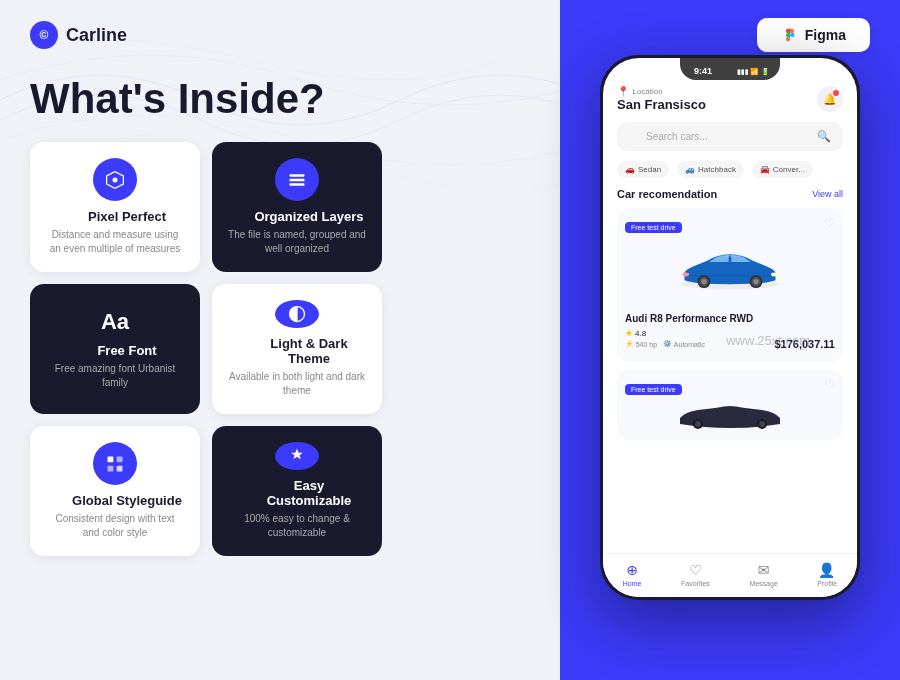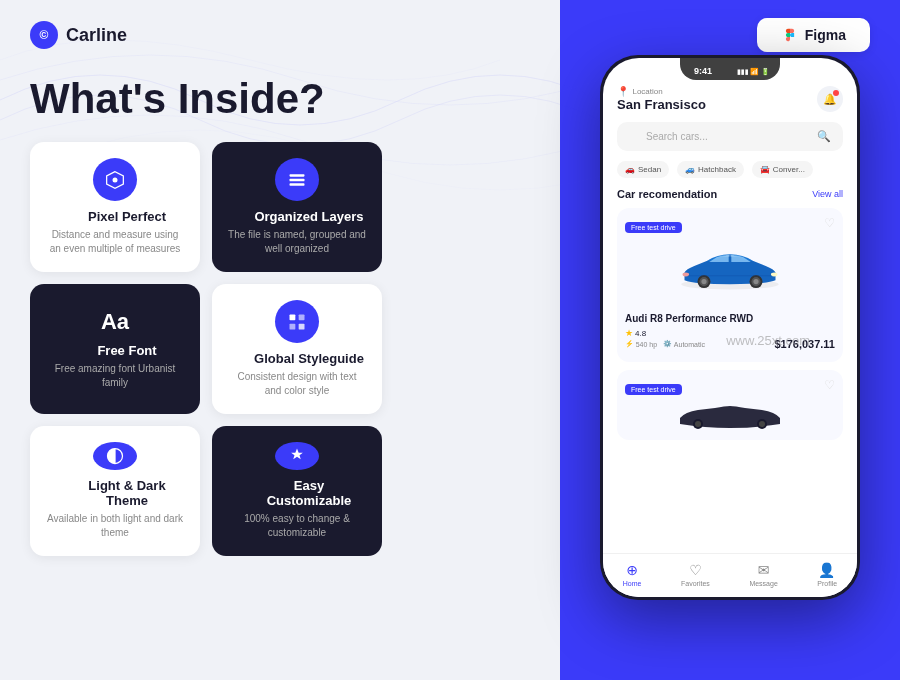--- a/index.html
+++ b/index.html
@@ -518,40 +518,40 @@
 
     <div class="card card-dark">
       <div style="font-size:22px; font-weight:700; color:white; margin-bottom:8px;">Aa</div>
       <div class="card-title card-title-dark">Free Font</div>
       <div class="card-desc card-desc-dark">Free amazing font Urbanist family</div>
     </div>
 
     <div class="card card-light">
       <div class="card-icon-circle">
         <svg width="20" height="20" viewBox="0 0 24 24" fill="none" xmlns="http://www.w3.org/2000/svg">
+          <circle cx="12" cy="12" r="9" stroke="white" stroke-width="1.5"></circle>
+          <path d="M12 3v18" stroke="white" stroke-width="1.5"></path>
+          <path d="M12 3C7.03 3 3 7.03 3 12s4.03 9 9 9V3z" fill="white"></path>
+        </svg>
+      </div>
+      <div class="card-title card-title-light">Light &amp; Dark Theme</div>
+      <div class="card-desc card-desc-light">Available in both light and dark theme</div>
+    </div>
+
+    <div class="card card-light">
+      <div class="card-icon-circle">
+        <svg width="20" height="20" viewBox="0 0 24 24" fill="none" xmlns="http://www.w3.org/2000/svg">
           <rect x="3" y="3" width="7" height="7" rx="1" fill="white"></rect>
           <rect x="14" y="3" width="7" height="7" rx="1" fill="white" opacity="0.6"></rect>
           <rect x="3" y="14" width="7" height="7" rx="1" fill="white" opacity="0.6"></rect>
           <rect x="14" y="14" width="7" height="7" rx="1" fill="white" opacity="0.8"></rect>
         </svg>
       </div>
       <div class="card-title card-title-light">Global Styleguide</div>
       <div class="card-desc card-desc-light">Consistent design with text and color style</div>
-    </div>
-
-    <div class="card card-light">
-      <div class="card-icon-circle">
-        <svg width="20" height="20" viewBox="0 0 24 24" fill="none" xmlns="http://www.w3.org/2000/svg">
-          <circle cx="12" cy="12" r="9" stroke="white" stroke-width="1.5"></circle>
-          <path d="M12 3v18" stroke="white" stroke-width="1.5"></path>
-          <path d="M12 3C7.03 3 3 7.03 3 12s4.03 9 9 9V3z" fill="white"></path>
-        </svg>
-      </div>
-      <div class="card-title card-title-light">Light &amp; Dark Theme</div>
-      <div class="card-desc card-desc-light">Available in both light and dark theme</div>
     </div>
 
     <div class="card card-dark">
       <div class="card-icon-circle">
         <svg width="20" height="20" viewBox="0 0 24 24" fill="none" xmlns="http://www.w3.org/2000/svg">
           <path d="M12 3l2 5h5l-4 3 1.5 5L12 13l-4.5 3L9 11 5 8h5L12 3z" fill="white"></path>
         </svg>
       </div>
       <div class="card-title card-title-dark">Easy Customizable</div>
       <div class="card-desc card-desc-dark">100% easy to change &amp; customizable</div>

